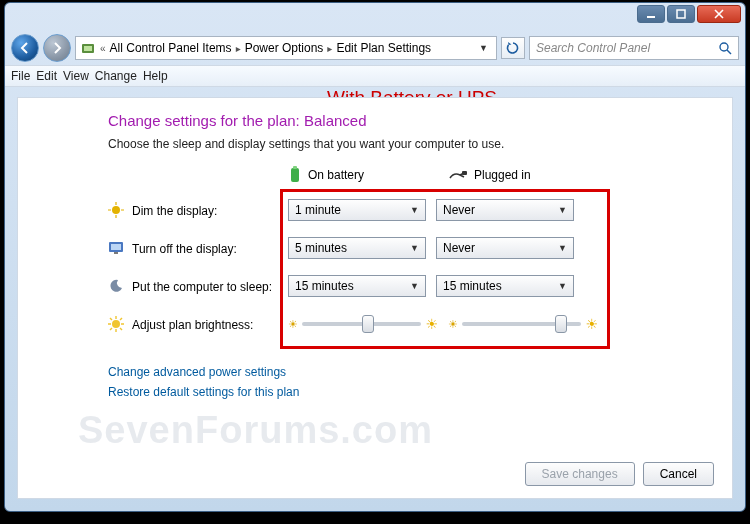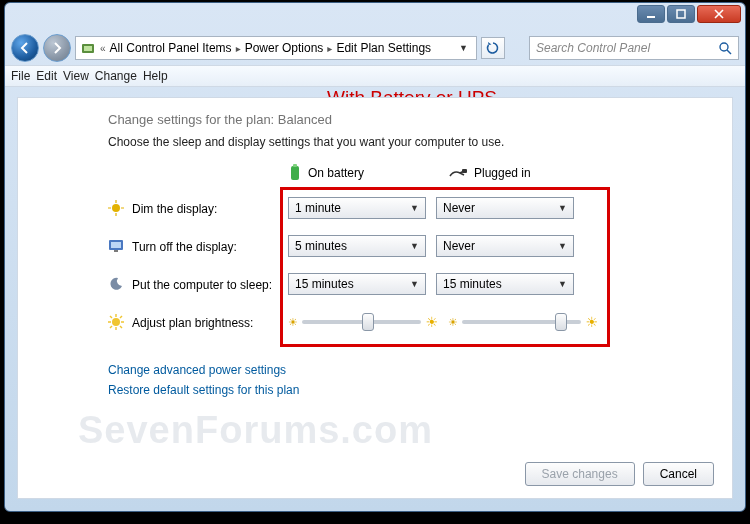--- a/index.html
+++ b/index.html
@@ -93,21 +93,20 @@
   }
   .search-box {
     width: 210px; height: 24px;
     background: #fff;
     border: 1px solid #a8b4c2;
     display: flex; align-items: center;
     padding: 0 6px;
     color: #888;
     font-style: italic;
     justify-content: space-between;
-    margin-left: 20px;
   }
   .menubar {
     height: 22px;
     background: linear-gradient(#f7fbff, #e7eff8);
     border-top: 1px solid #cfd9e5;
     border-bottom: 1px solid #cfd9e5;
     display: flex;
     align-items: center;
     padding: 0 6px;
     gap: 6px;
@@ -122,22 +121,22 @@
   }
   .content {
     position: absolute;
     left: 12px; top: 94px;
     right: 12px; bottom: 12px;
     background: #fff;
     border: 1px solid #cfd9e5;
     padding: 10px 28px 10px 90px;
   }
   .heading {
-    color: #737373;
-    font-size: 13px;
+    color: #a21caf;
+    font-size: 15px;
     margin: 4px 0 8px;
   }
   .subtext { color: #222; margin-bottom: 14px; }
   .col-headers {
     display: flex;
     margin-left: 180px;
     margin-bottom: 6px;
   }
   .col-headers > div {
     display: flex; align-items: center; gap: 6px;

